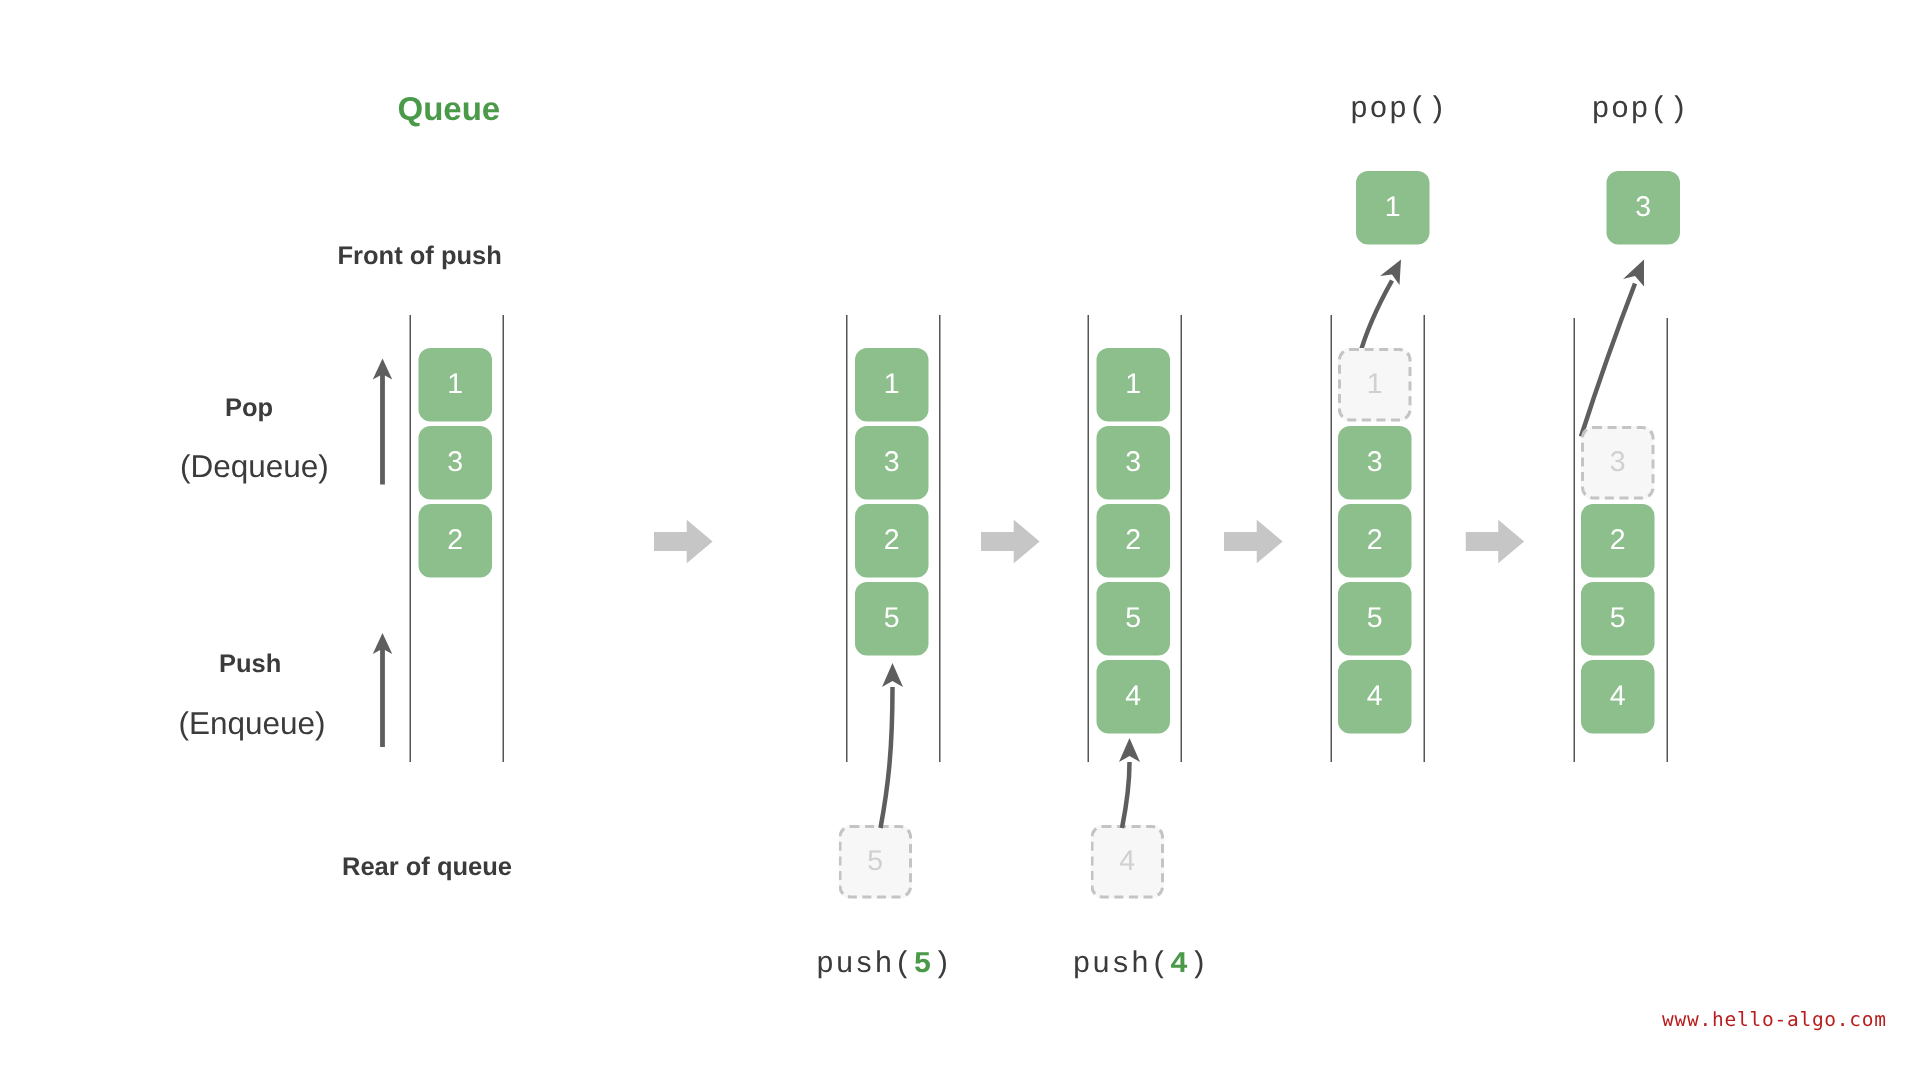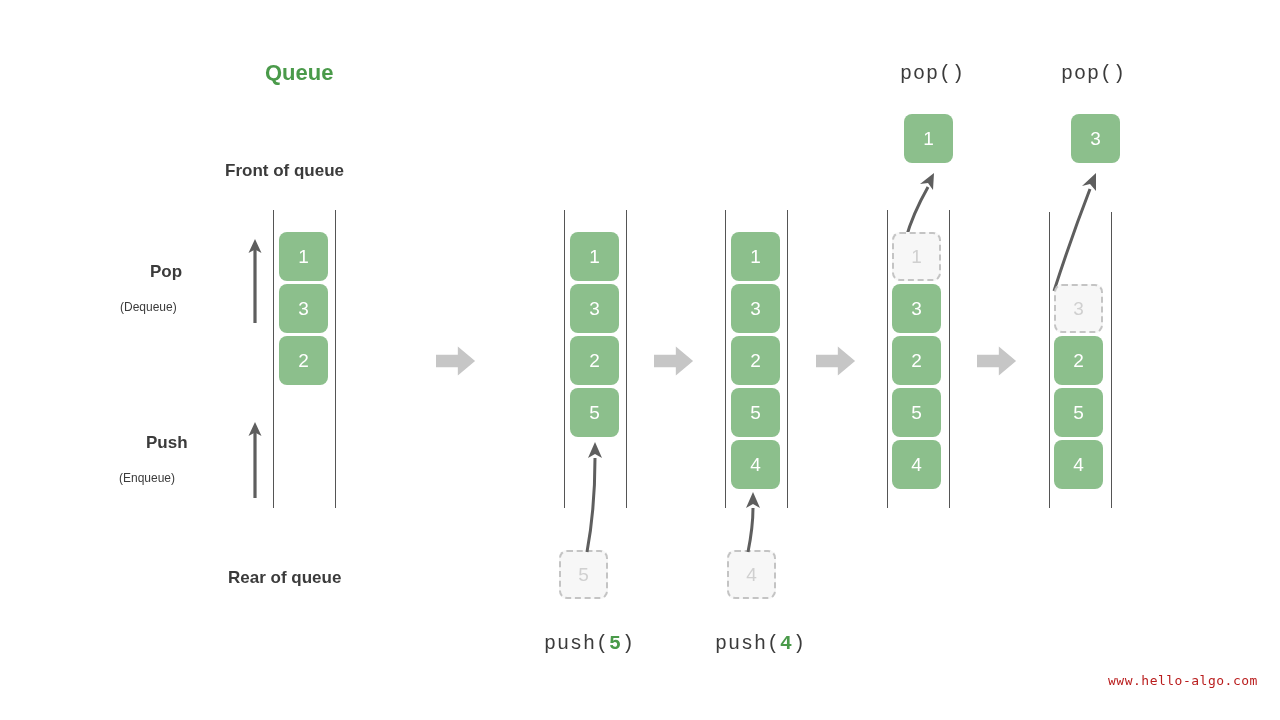--- a/index.html
+++ b/index.html
@@ -34,21 +34,21 @@
 
   
   .cap-bold {
     font-weight: bold;
     font-size: 17px;
     color: #3b3b3b;
     white-space: nowrap;
   }
   .cap-plain {
     font-weight: normal;
-    font-size: 12px;
+    font-size: 21px;
     color: #3b3b3b;
     white-space: nowrap;
   }
 
   
   .op-label {
     font-family: Liberation Mono, monospace;
     font-size: 20px;
     color: #3b3b3b;
     white-space: nowrap;
@@ -106,21 +106,21 @@
     letter-spacing: 0.5px;
   }
 </style>
 </head>
 <body>
 
 <div id="stage">
 
   <div class="title abs" style="left:229px; top:60px;">Queue</div>
 
-  <div class="cap-bold abs" style="left:189px; top:161px;">Front of queue</div>
+  <div class="cap-bold abs" style="left:189px; top:161px;">Front of push</div>
   <div class="cap-bold abs" style="left:192px; top:568px;">Rear of queue</div>
 
   <div class="cap-bold abs" style="left:114px; top:262px;">Pop</div>
   <div class="cap-plain abs" style="left:84px; top:300px;">(Dequeue)</div>
 
   <div class="cap-bold abs" style="left:110px; top:433px;">Push</div>
   <div class="cap-plain abs" style="left:83px; top:471px;">(Enqueue)</div>
 
   <svg class="up-arrow" style="left:206px; top:235px;" width="26" height="90" viewBox="0 0 26 90">
     <line x1="13" y1="88" x2="13" y2="14" stroke="#5e5e5e" stroke-width="3.2"></line>

